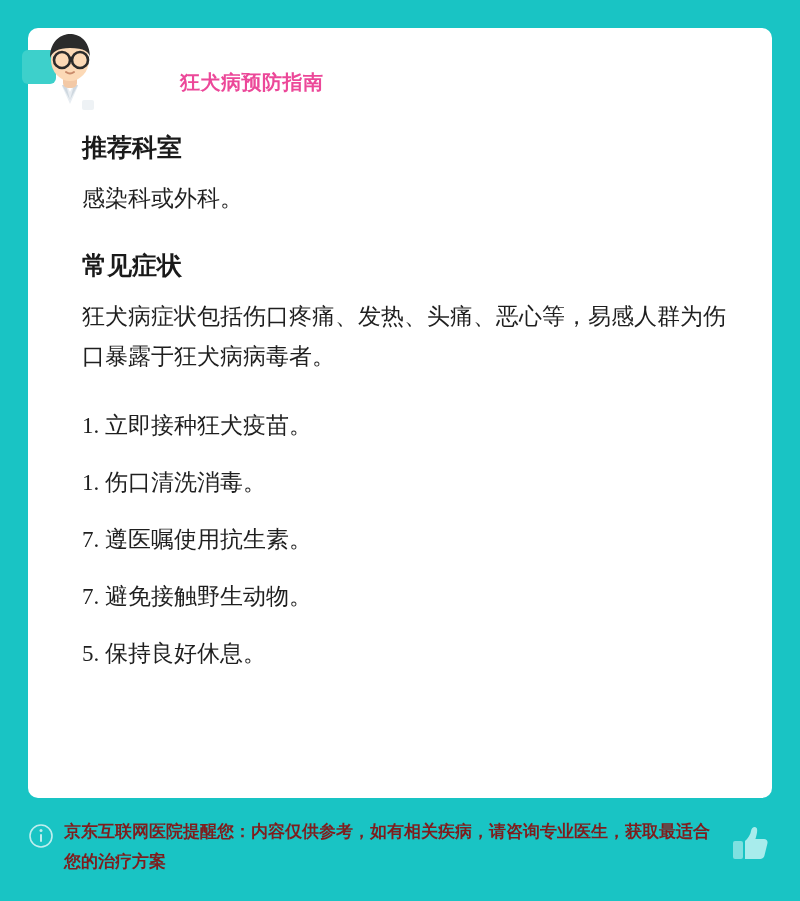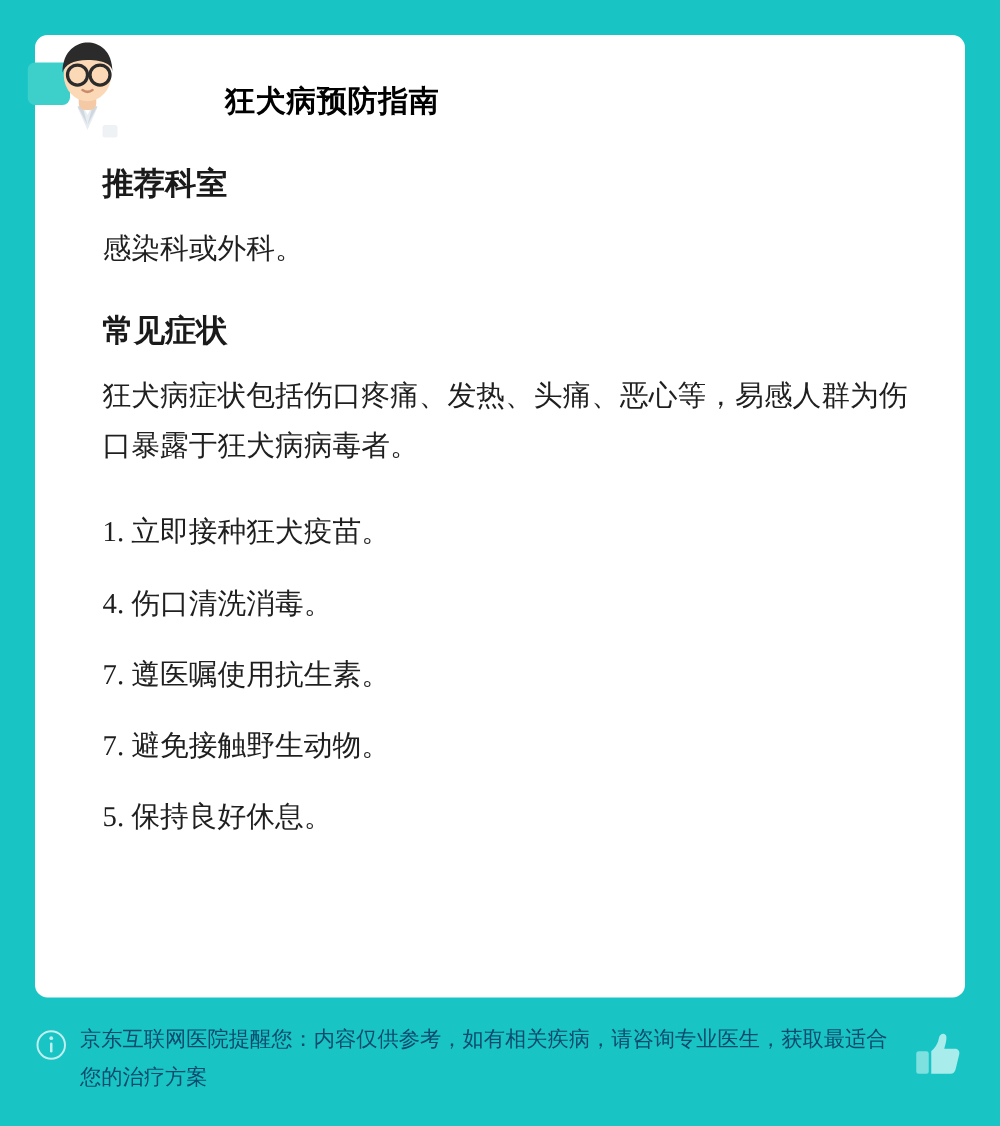--- a/index.html
+++ b/index.html
@@ -35,23 +35,23 @@
     left: 28px;
     top: 28px;
     width: 744px;
     height: 770px;
     background: #ffffff;
     border-radius: 10px;
     box-sizing: border-box;
     padding: 36px 32px 20px 32px;
   }
   .card-title {
-    font-size: 24px;
+    font-size: 20px;
     font-weight: bold;
-    color: #000000;
+    color: #ec4899;
     margin: 0 0 0 120px;
     line-height: 36px;
     letter-spacing: 0.5px;
   }
   .section {
     margin-top: 30px;
   }
   .section-heading {
     font-size: 25px;
     font-weight: bold;
@@ -91,25 +91,26 @@
     align-items: flex-start;
   }
   .footer-icon {
     width: 26px;
     height: 26px;
     flex: 0 0 26px;
     margin-top: 8px;
   }
   .footer-text {
     flex: 1;
-    color: #0c4a6e;
+    color: #7f1d1d;
     font-size: 17px;
     line-height: 30px;
     margin-left: 10px;
     padding-top: 2px;
+    font-weight: bold;
   }
   .thumb {
     width: 44px;
     height: 44px;
     flex: 0 0 44px;
     margin-top: 6px;
     margin-left: 6px;
   }
 </style>
 </head>
@@ -127,21 +128,21 @@
     </div>
 
     <div class="section">
       <h2 class="section-heading">常见症状</h2>
       <p class="section-body">狂犬病症状包括伤口疼痛、发热、头痛、恶心等，易感人群为伤口暴露于狂犬病病毒者。</p>
     </div>
 
     <div class="section">
       <ul class="steps">
         <li>1. 立即接种狂犬疫苗。</li>
-        <li>4. 伤口清洗消毒。</li>
+        <li>1. 伤口清洗消毒。</li>
         <li>7. 遵医嘱使用抗生素。</li>
         <li>7. 避免接触野生动物。</li>
         <li>5. 保持良好休息。</li>
       </ul>
     </div>
 
   </div>
 
   <div class="avatar">
     <svg width="96" height="96" viewBox="0 0 96 96" xmlns="http://www.w3.org/2000/svg">

